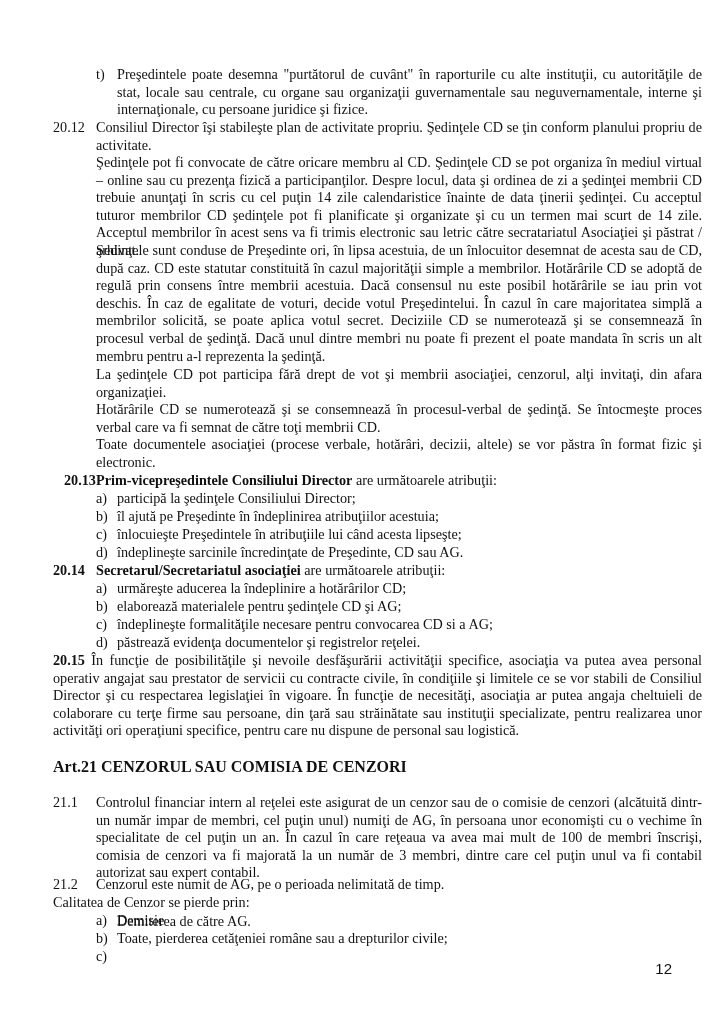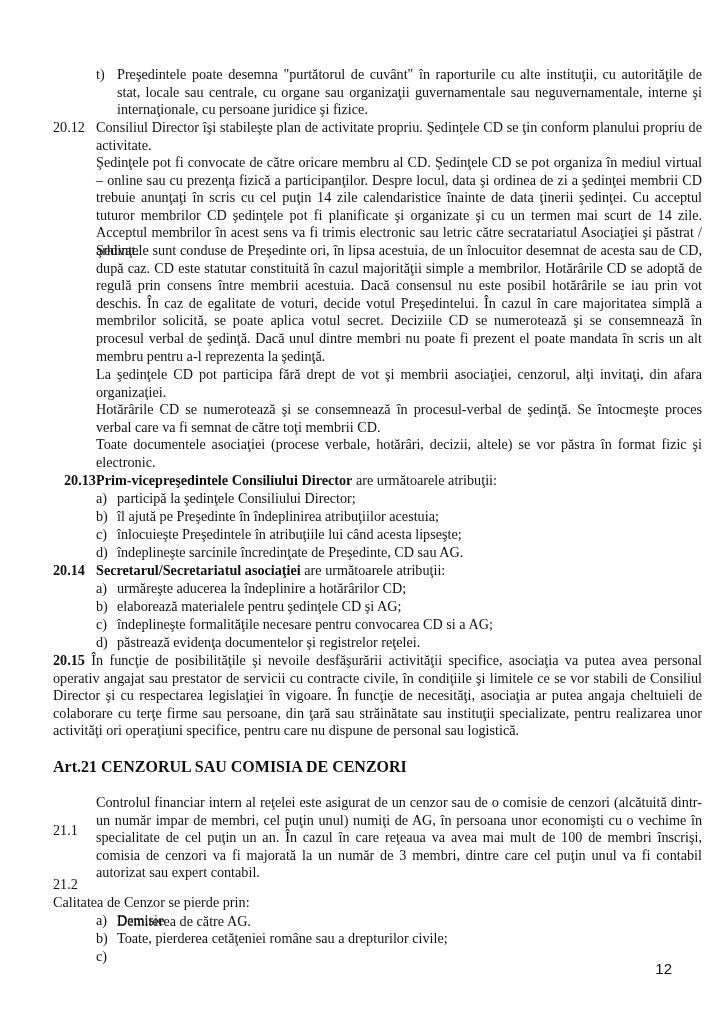--- a/index.html
+++ b/index.html
@@ -57,24 +57,25 @@
   <div class="txt" style="left:117px; top:616px;">îndeplineşte formalităţile necesare pentru convocarea CD si a AG;</div>
   <div class="label" style="left:96px; top:634px;">d)</div>
   <div class="txt" style="left:117px; top:634px;">păstrează evidenţa documentelor şi registrelor reţelei.</div>
 
   <div class="txt just" style="left:53px; top:652px; width:649px;">
     <span class="b">20.15</span><span> În funcţie de posibilităţile şi nevoile desfăşurării activităţii specifice, asociaţia va putea avea personal operativ angajat sau prestator de servicii cu contracte civile, în condiţiile şi limitele ce se vor stabili de Consiliul Director şi cu respectarea legislaţiei în vigoare. În funcţie de necesităţi, asociaţia ar putea angaja cheltuieli de colaborare cu terţe firme sau persoane, din ţară sau străinătate sau instituţii specializate, pentru realizarea unor activităţi ori operaţiuni specifice, pentru care nu dispune de personal sau logistică.</span>
   </div>
 
   <div class="txt b" style="left:53px; top:758px; font-size:16px;">Art.21 CENZORUL SAU COMISIA DE CENZORI</div>
 
-  <div class="num" style="left:53px; top:794px;margin-top:28px;">21.1</div>
+  <div class="num" style="left:53px; top:794px;">21.1</div>
   <div class="txt just" style="left:96px; top:794px; width:606px;">Controlul financiar intern al reţelei este asigurat de un cenzor sau de o comisie de cenzori (alcătuită dintr-un număr impar de membri, cel puţin unul) numiţi de AG, în persoana unor economişti cu o vechime în specialitate de cel puţin un an. În cazul în care reţeaua va avea mai mult de 100 de membri înscrişi, comisia de cenzori va fi majorată la un număr de 3 membri, dintre care cel puţin unul va fi contabil autorizat sau expert contabil.</div>
 
   <div class="num" style="left:53px; top:876px;">21.2</div>
+  <div class="txt" style="left:96px; top:876px;">Cenzorul este numit de AG, pe o perioada nelimitată de timp.</div>
 
   <div class="txt" style="left:53px; top:894px;">Calitatea de Cenzor se pierde prin:</div>
 
   <div class="label" style="left:96px; top:912px;">a)</div>
   <div class="txt" style="left:117px; top:912px;">Demisie</div>
   <div class="label" style="left:96px; top:930px;">b)</div>
   <div class="txt" style="left:117px; top:930px;">Toate, pierderea cetăţeniei române sau a drepturilor civile;</div>
   <div class="label" style="left:96px; top:948px;">c)</div>
   <div class="txt" style="left:117px; top:913px;">Demiterea de către AG.</div>
 

